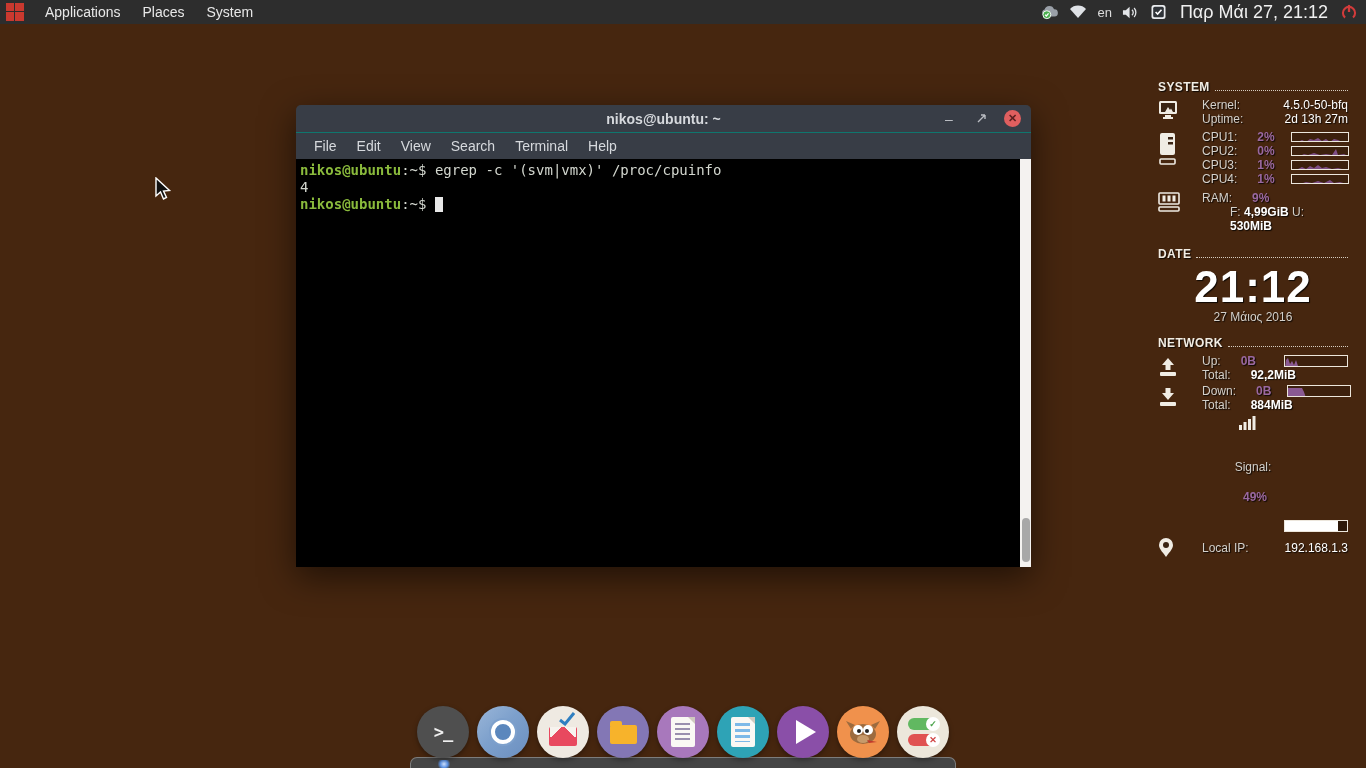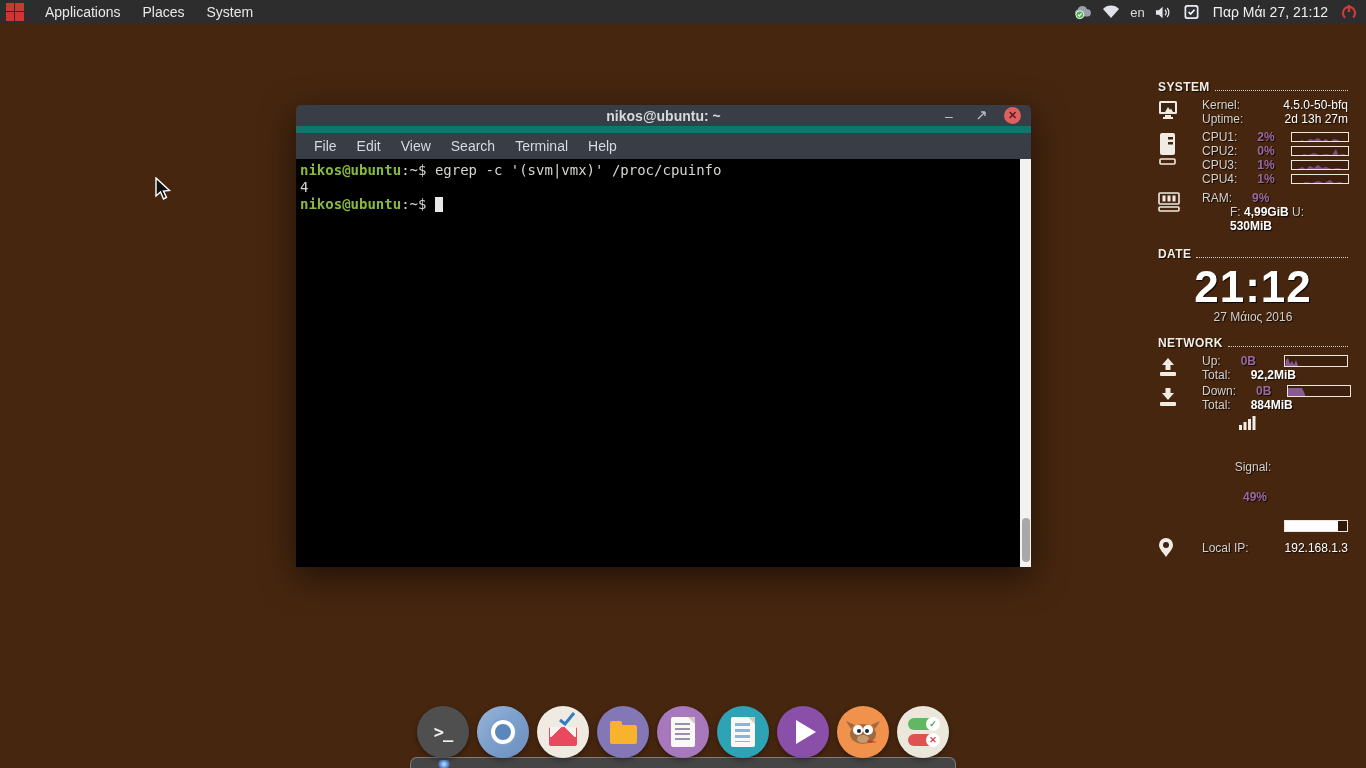--- a/index.html
+++ b/index.html
@@ -24,32 +24,32 @@
     background:#2d2d2d; display:flex; align-items:center;
     color:#e8e8e8; font-size:14px; z-index:50;
   }
   .panel-left { display:flex; align-items:center; gap:4px; padding-left:6px; }
   .logo { width:20px; height:18px; display:grid; grid-template-columns:8px 9px; grid-template-rows:8px 9px; gap:1px; margin-right:6px; cursor:pointer; }
   .logo i { background:#c9392f; display:block; }
   .panel-menu { padding:3px 9px; cursor:pointer; }
   .panel-right { margin-left:auto; display:flex; align-items:center; gap:10px; padding-right:8px; }
   .tray-icon { width:18px; height:18px; display:flex; align-items:center; justify-content:center; position:relative; }
   .lang { font-size:13px; color:#dcdcdc; }
-  .clock-applet { font-size:14px; color:#f0f0f0; padding:0 2px; }
+  .clock-applet { font-size:18px; color:#f0f0f0; padding:0 2px; }
 
   
   .term-window {
     position:absolute; left:296px; top:105px; width:735px; height:462px;
     border-radius:5px 5px 0 0; box-shadow:0 10px 34px rgba(0,0,0,0.55);
     z-index:20;
   }
   .titlebar {
     height:28px; background:#383d46; border-radius:5px 5px 0 0;
     display:flex; align-items:center; position:relative;
-    border-bottom:7px solid #0f766e;
+    border-bottom:1px solid #0f766e;
   }
   .title-text { position:absolute; left:0; right:0; text-align:center; color:#d6d9dd; font-size:14px; font-weight:bold; }
   .win-buttons { margin-left:auto; display:flex; align-items:center; gap:14px; padding-right:10px; z-index:2; }
   .win-btn { width:18px; height:18px; display:flex; align-items:center; justify-content:center; cursor:pointer; color:#b9bcc2; font-size:14px; }
   .btn-close { width:17px; height:17px; border-radius:50%; background:#e05f5f; color:#5c2020; font-size:11px; font-weight:bold; }
   .menubar {
     height:26px; background:#383d46; display:flex; align-items:center;
     color:#d6d9dd; font-size:14px; padding-left:8px;
   }
   .menubar span { padding:3px 10px; cursor:pointer; border-radius:3px; }

